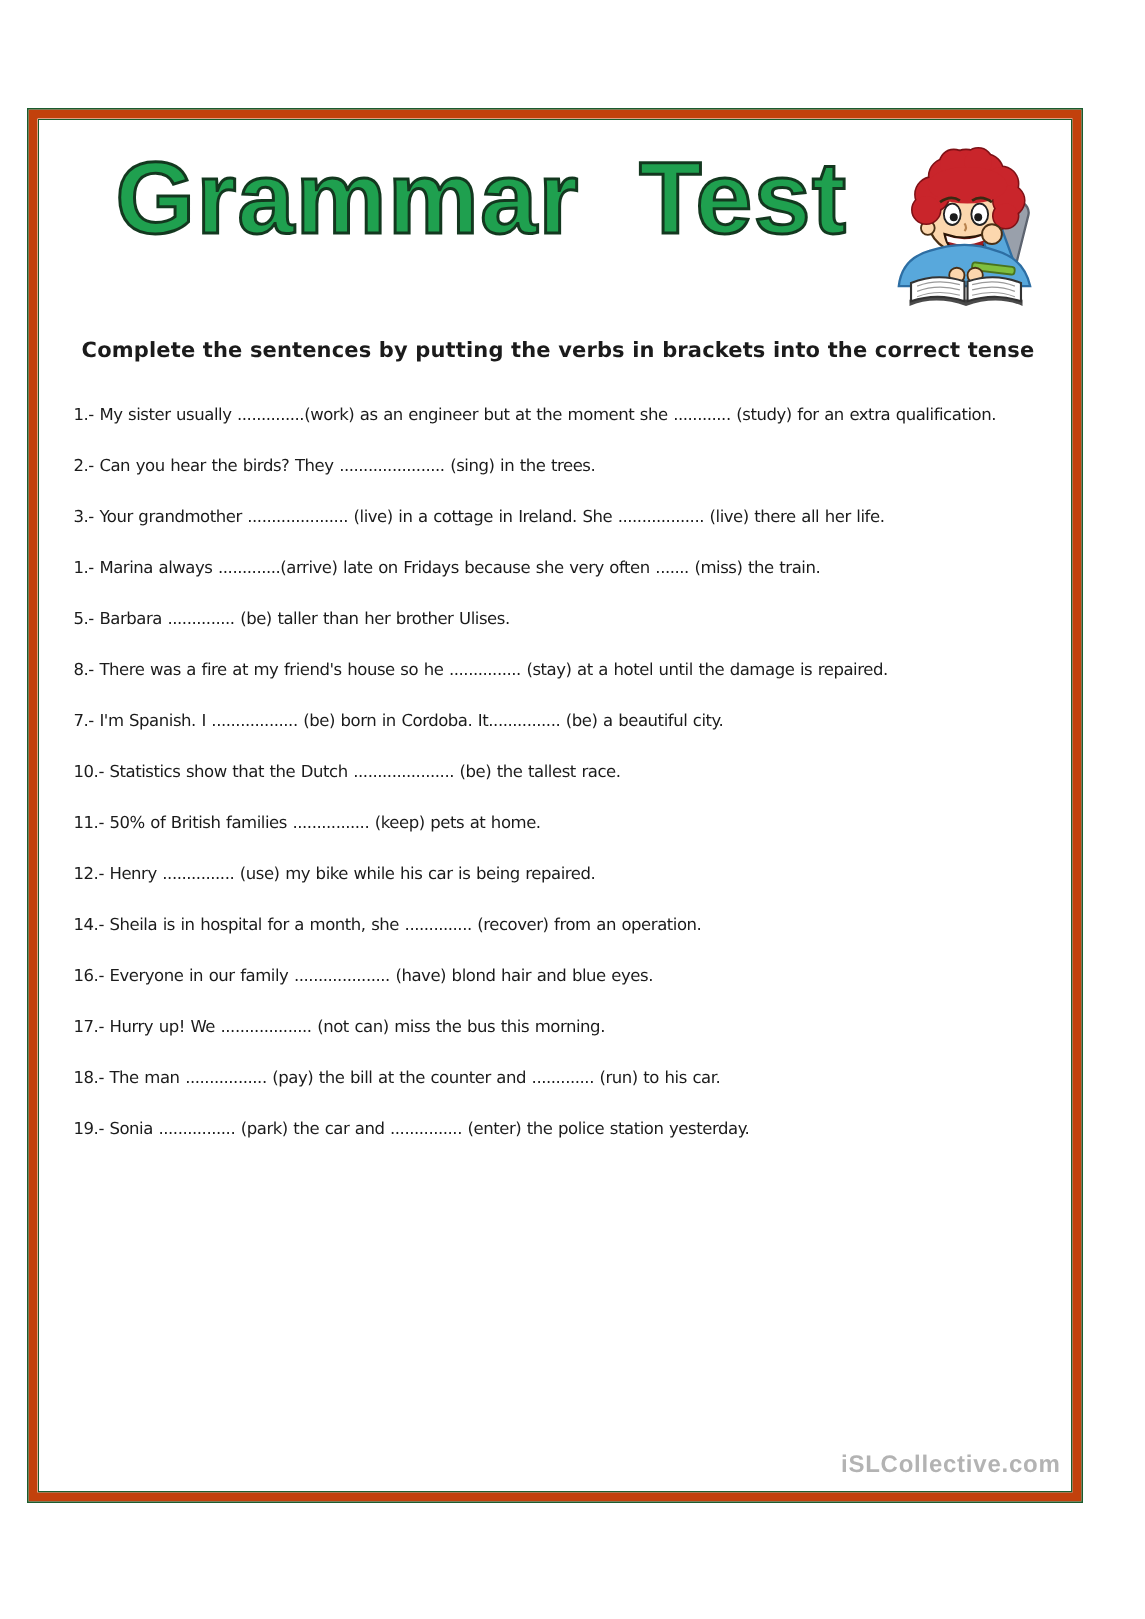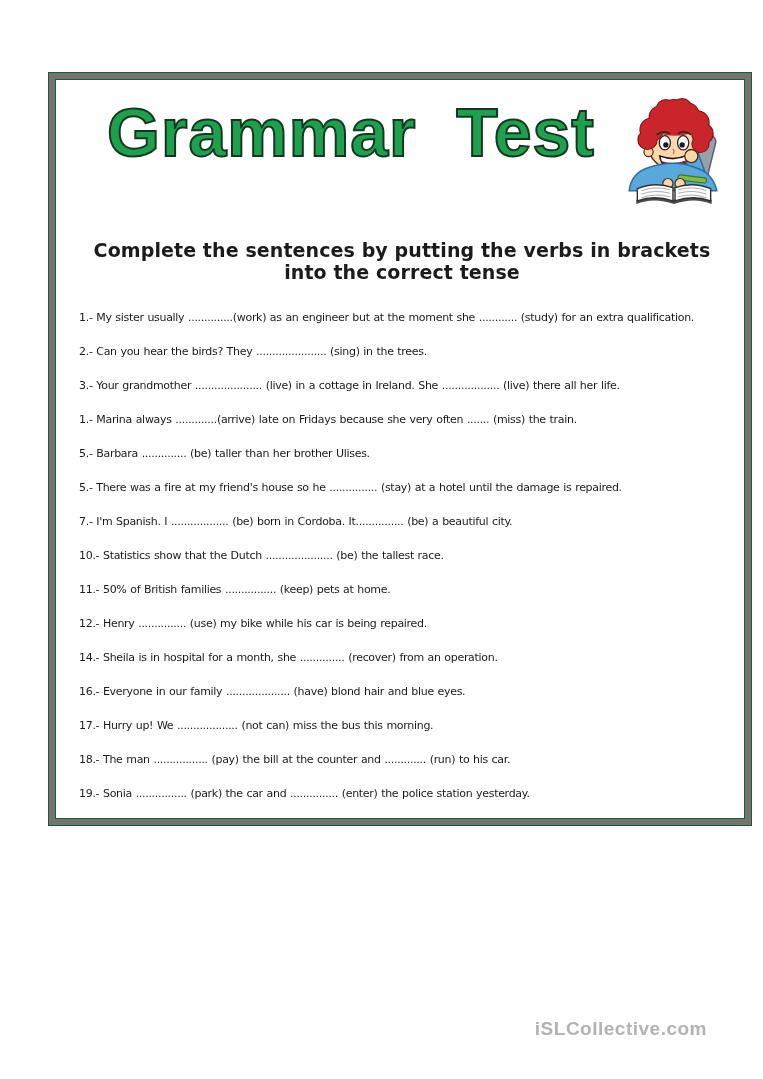--- a/index.html
+++ b/index.html
@@ -6,23 +6,23 @@
   html, body { width: 763px; height: 1079px; }
   body {
     position: relative;
     background: #ffffff;
     font-family: "DejaVu Sans", "Liberation Sans", sans-serif;
     color: #1b1b1b;
     overflow: hidden;
   }
   .page-frame {
     position: absolute;
-    left: 49px; top: 73px;
-    width: 702px; height: 752px;
-    border: 6px solid #737373;
+    left: 19px; top: 73px;
+    width: 702px; height: 928px;
+    border: 6px solid #c2410c;
     outline: 1px solid #1a5c2e;
     box-shadow: inset 0 0 0 1px #1a5c2e;
     background: #ffffff;
   }
   .content {
     position: relative;
     width: 100%; height: 100%;
     padding: 10px 20px 0 24px;
   }
   .header-row {
@@ -45,40 +45,40 @@
   }
   .boy-illustration {
     width: 102px;
     height: 112px;
     flex: 0 0 auto;
     margin-top: 6px;
   }
   .instruction {
     text-align: center;
     font-weight: 700;
-    font-size: 19px;
+    font-size: 14px;
     letter-spacing: 0.1px;
-    margin-top: 22px;
+    margin-top: 9px;
     margin-bottom: 22px;
   }
   .sentences { padding-right: 2px; }
   .sentences p {
     font-size: 11px;
     letter-spacing: -0.3px;
     line-height: 26px;
     margin-bottom: 8px;
     word-spacing: 0.5px;
   }
   .watermark {
     position: absolute;
     right: 56px;
-    top: 1018px;
+    top: 968px;
     font-family: "Liberation Sans", sans-serif;
     font-weight: 700;
-    font-size: 19px;
+    font-size: 16px;
     letter-spacing: 0.5px;
     color: #b3b3b3;
     margin-left: 32px;
   }
 </style>
 </head>
 <body>
 
 <div class="page-frame">
   <div class="content">
@@ -157,21 +157,21 @@
     </div>
 
     <div class="instruction">Complete the sentences by putting the verbs in brackets into the correct tense</div>
 
     <div class="sentences">
       <p>1.- My sister usually ..............(work) as an engineer but at the moment she ............ (study) for an extra qualification.</p>
       <p>2.- Can you hear the birds? They ...................... (sing) in the trees.</p>
       <p>3.- Your grandmother ..................... (live) in a cottage in Ireland. She .................. (live) there all her life.</p>
       <p>1.- Marina always .............(arrive) late on Fridays because she very often ....... (miss) the train.</p>
       <p>5.- Barbara .............. (be) taller than her brother Ulises.</p>
-      <p>5.- There was a fire at my friend's house so he ............... (stay) at a hotel until the damage is repaired.</p>
+      <p>8.- There was a fire at my friend's house so he ............... (stay) at a hotel until the damage is repaired.</p>
       <p>7.- I'm Spanish. I .................. (be) born in Cordoba. It............... (be) a beautiful city.</p>
       <p>10.- Statistics show that the Dutch ..................... (be) the tallest race.</p>
       <p>11.- 50% of British families ................ (keep) pets at home.</p>
       <p>12.- Henry ............... (use) my bike while his car is being repaired.</p>
       <p>14.- Sheila is in hospital for a month, she .............. (recover) from an operation.</p>
       <p>16.- Everyone in our family .................... (have) blond hair and blue eyes.</p>
       <p>17.- Hurry up! We ................... (not can) miss the bus this morning.</p>
       <p>18.- The man ................. (pay) the bill at the counter and ............. (run) to his car.</p>
       <p>19.- Sonia ................ (park) the car and ............... (enter) the police station yesterday.</p>
     </div>

